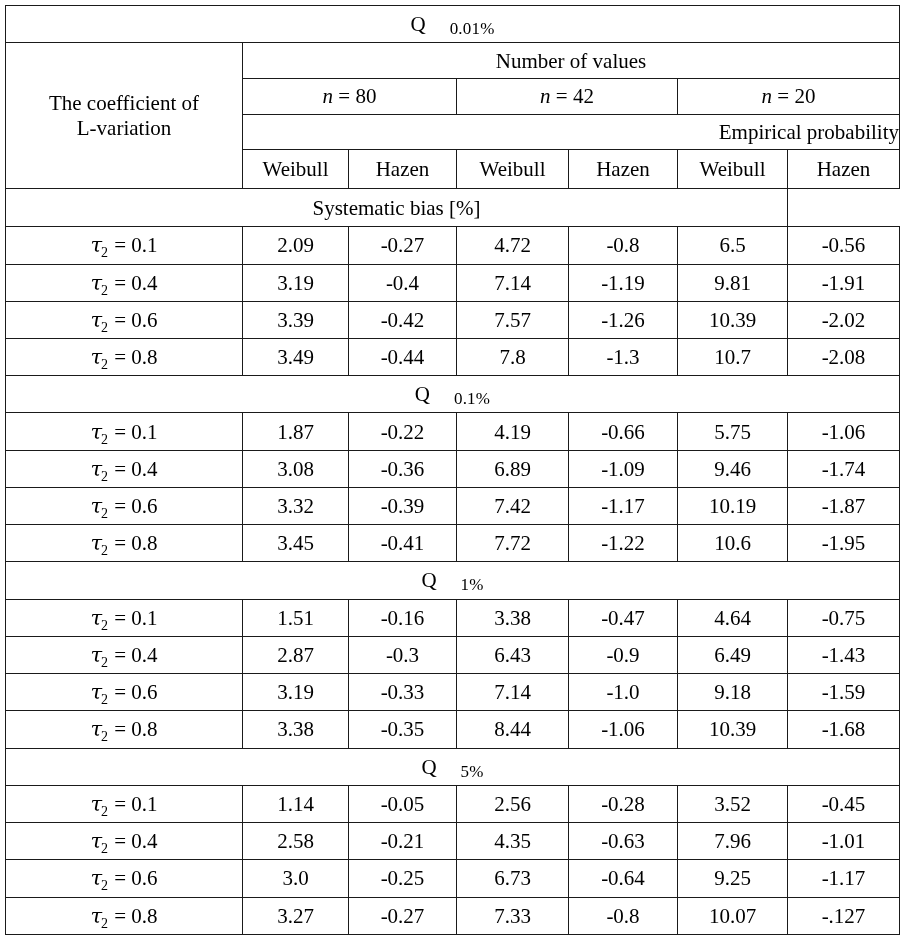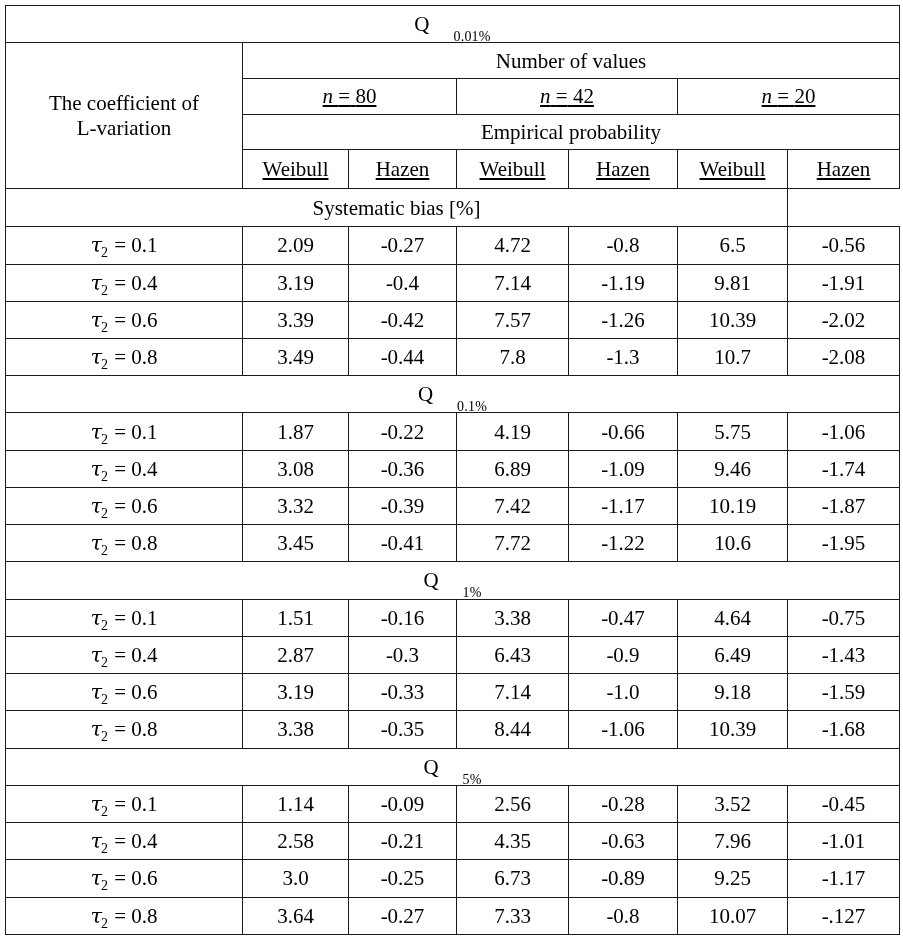--- a/index.html
+++ b/index.html
@@ -45,52 +45,51 @@
   col.c-d2 { width: 108px; }
   col.c-d3 { width: 112px; }
   col.c-d4 { width: 109px; }
   col.c-d5 { width: 110px; }
   col.c-d6 { width: 112px; }
 
   
   tr.r-section td { height: 34px; }
   tr.r-numvalues td { height: 33px; text-align: center; }
   tr.r-n td { height: 32px; }
-  tr.r-emp td { height: 32px; }
-  tr.r-meth td { height: 36px; text-decoration: underline; }
+  tr.r-emp td { height: 32px; text-align: right; }
+  tr.r-meth td { height: 36px; }
   tr.r-bias td { height: 35px; }
   tr.r-data td { height: 34px; }
 
   
   .section-label {
     font-size: 22px;
   }
   .section-label .q-sub {
-    font-size: 14px;
+    font-size: 17px;
     vertical-align: baseline;
     position: relative;
-    top: 10px;
+    top: 3px;
     letter-spacing: 0.2px;
     padding-left: 24px;
   }
 
   .corner-label {
     font-size: 22px;
     line-height: 1.35;
     white-space: normal;
     padding: 2px 6px;
   }
 
   .group-label {
     font-size: 23px;
   }
 
   .n-label {
     font-size: 21px;
-    text-decoration: underline;
   }
   .n-label .ital {
     font-style: italic;
   }
 
   .meth-label {
     font-size: 21px;
   }
 
   .tau-label {
@@ -275,47 +274,47 @@
         <td class="data-cell">10.39</td>
         <td class="data-cell">-1.68</td>
       </tr>
 
       <tr class="r-section">
         <td class="section-label" colspan="7"><span>Q</span><span class="q-sub">5%</span></td>
       </tr>
       <tr class="r-data">
         <td class="tau-label"><span class="tau-sym">τ</span><span class="tau-sub">2</span>&nbsp;<span>=</span>&nbsp;<span>0.1</span></td>
         <td class="data-cell">1.14</td>
-        <td class="data-cell">-0.09</td>
+        <td class="data-cell">-0.05</td>
         <td class="data-cell">2.56</td>
         <td class="data-cell">-0.28</td>
         <td class="data-cell">3.52</td>
         <td class="data-cell">-0.45</td>
       </tr>
       <tr class="r-data">
         <td class="tau-label"><span class="tau-sym">τ</span><span class="tau-sub">2</span>&nbsp;<span>=</span>&nbsp;<span>0.4</span></td>
         <td class="data-cell">2.58</td>
         <td class="data-cell">-0.21</td>
         <td class="data-cell">4.35</td>
         <td class="data-cell">-0.63</td>
         <td class="data-cell">7.96</td>
         <td class="data-cell">-1.01</td>
       </tr>
       <tr class="r-data">
         <td class="tau-label"><span class="tau-sym">τ</span><span class="tau-sub">2</span>&nbsp;<span>=</span>&nbsp;<span>0.6</span></td>
         <td class="data-cell">3.0</td>
         <td class="data-cell">-0.25</td>
         <td class="data-cell">6.73</td>
-        <td class="data-cell">-0.89</td>
+        <td class="data-cell">-0.64</td>
         <td class="data-cell">9.25</td>
         <td class="data-cell">-1.17</td>
       </tr>
       <tr class="r-data">
         <td class="tau-label"><span class="tau-sym">τ</span><span class="tau-sub">2</span>&nbsp;<span>=</span>&nbsp;<span>0.8</span></td>
-        <td class="data-cell">3.64</td>
+        <td class="data-cell">3.27</td>
         <td class="data-cell">-0.27</td>
         <td class="data-cell">7.33</td>
         <td class="data-cell">-0.8</td>
         <td class="data-cell">10.07</td>
         <td class="data-cell">-.127</td>
       </tr>
 
     </tbody>
   </table>
 </div>

